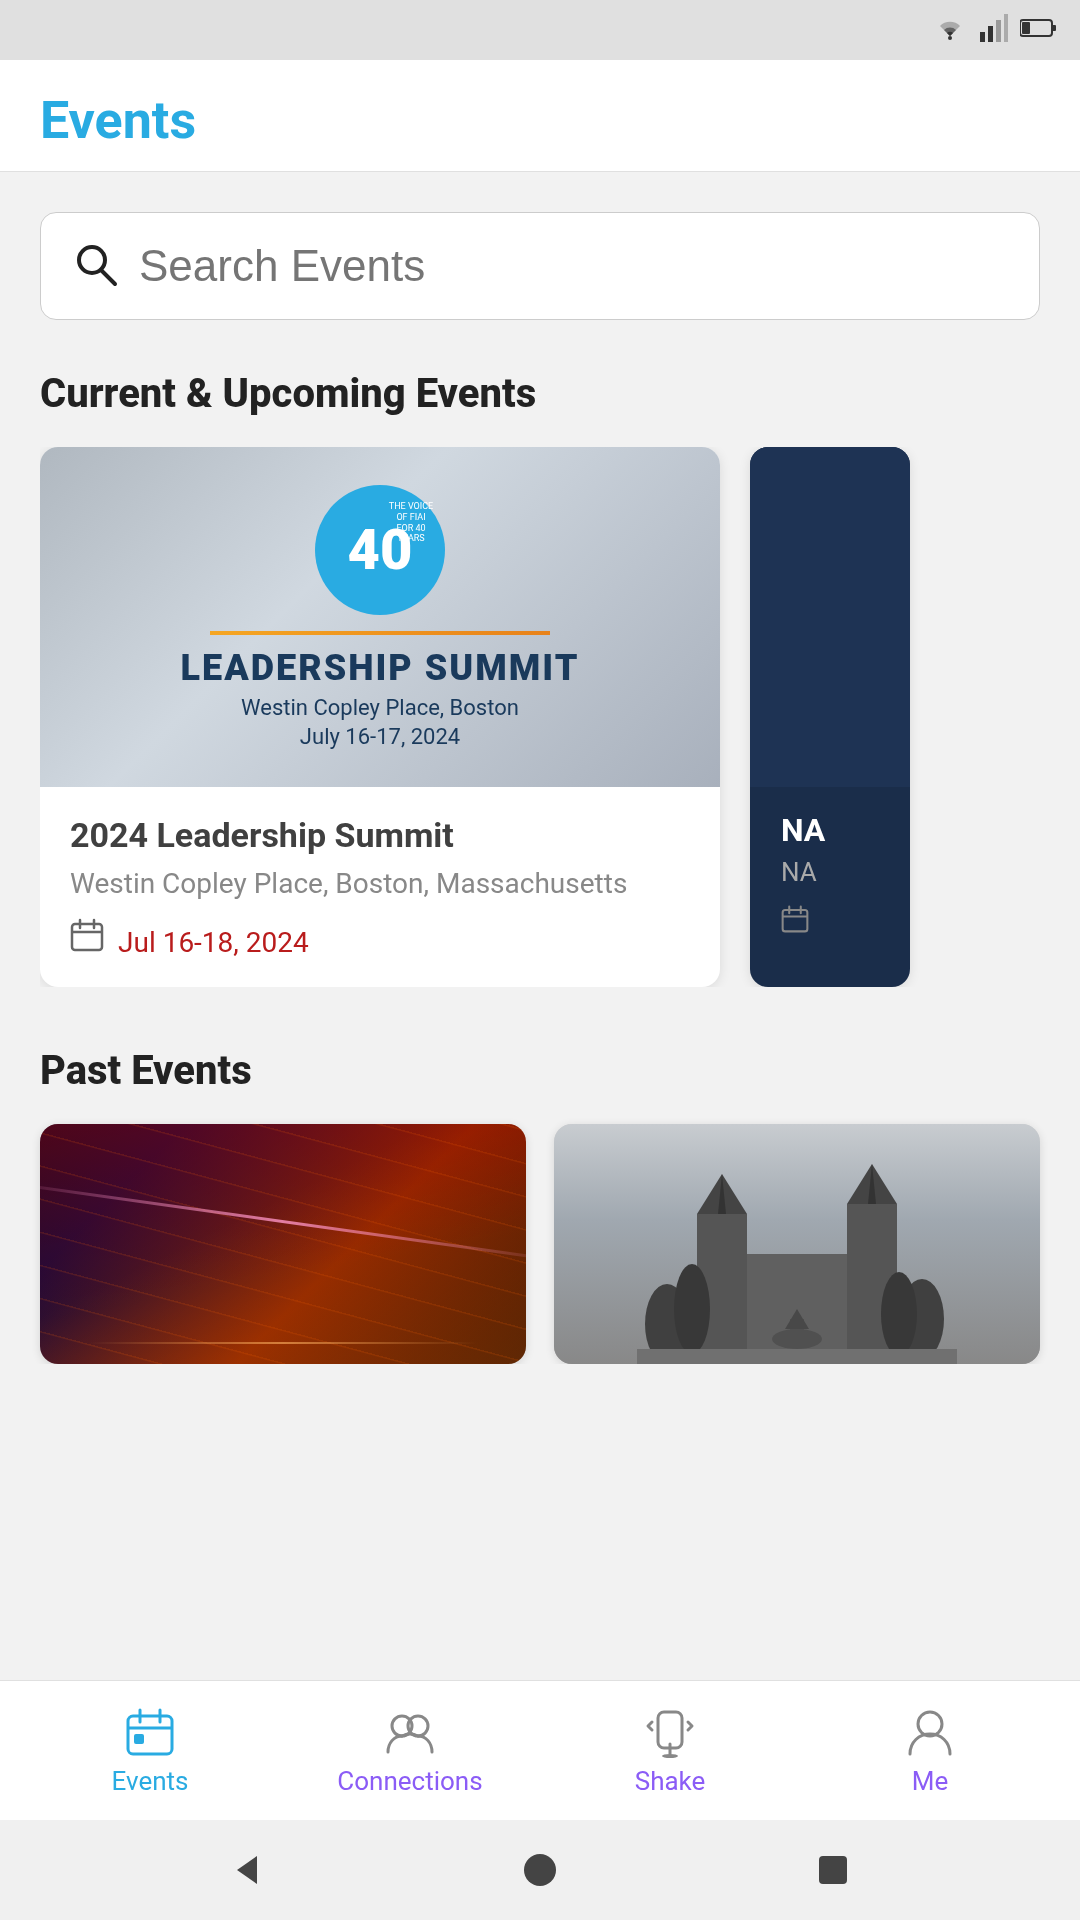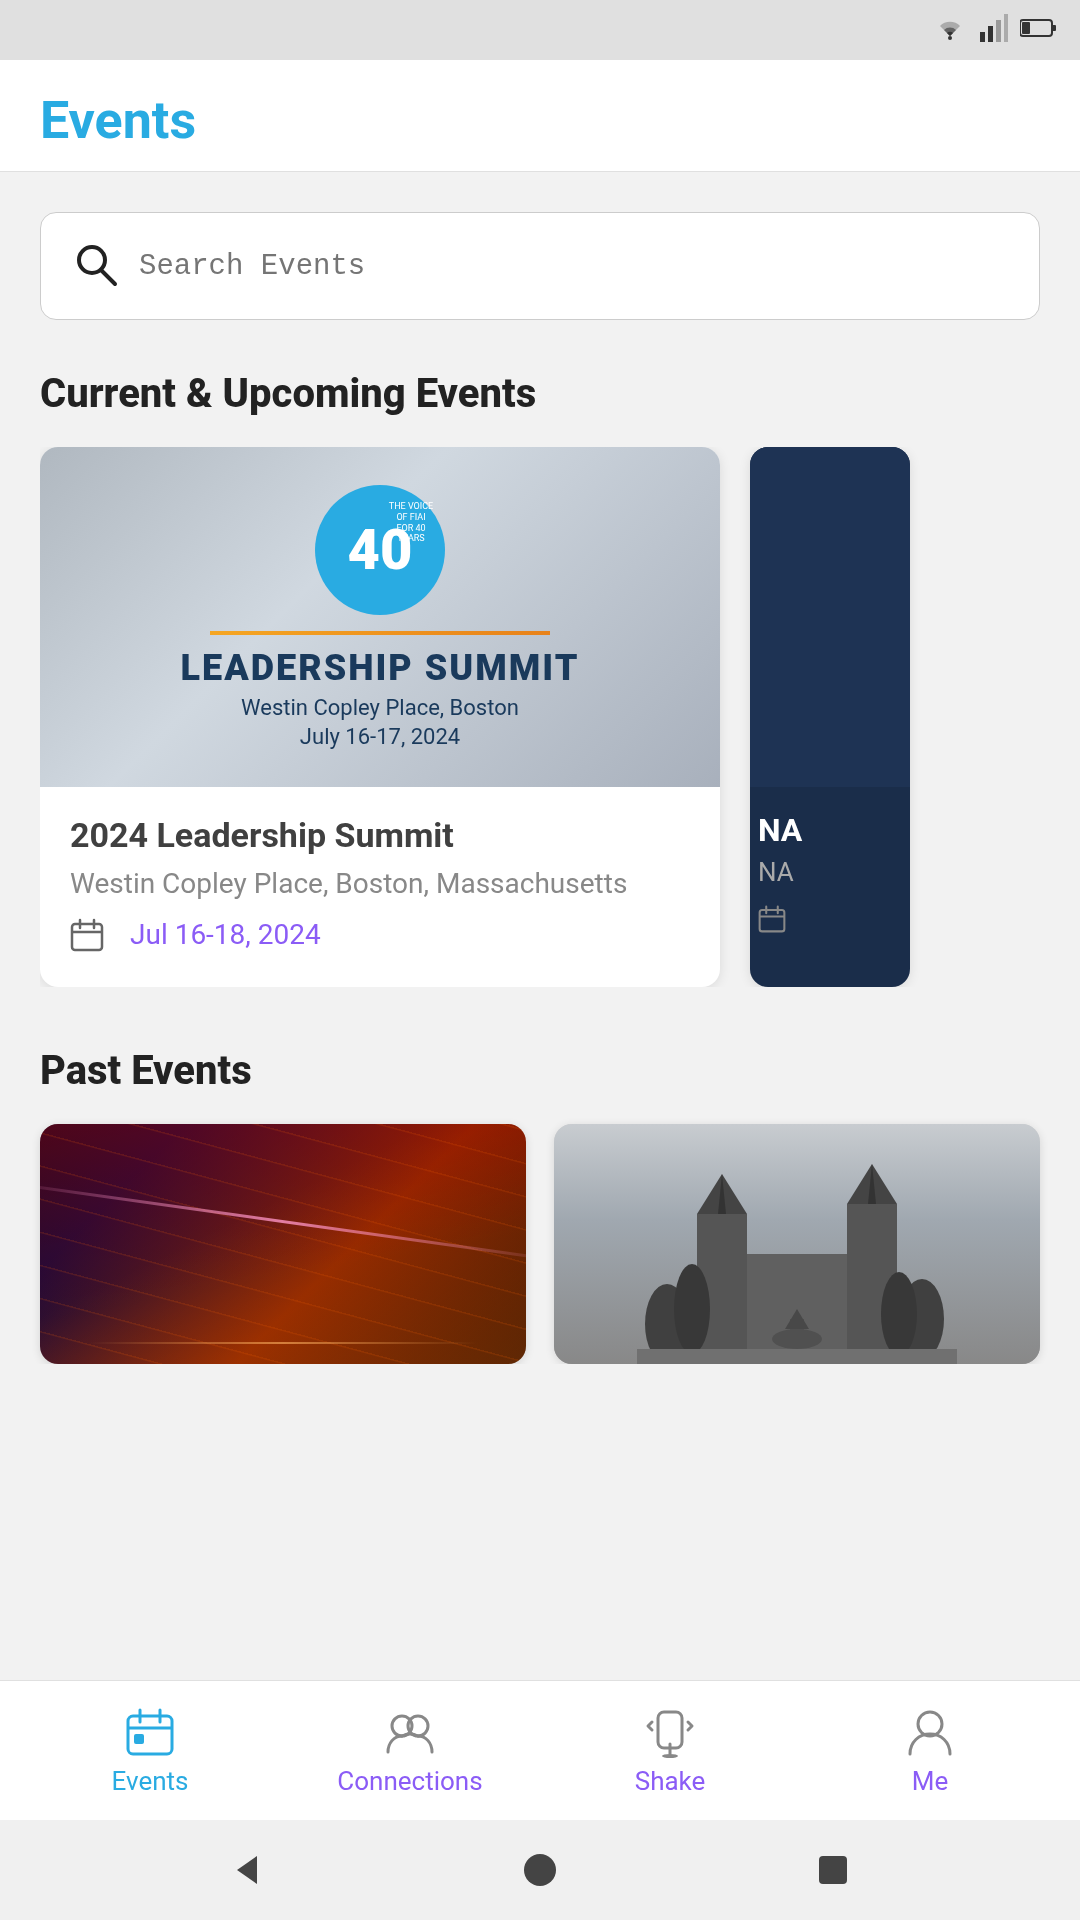--- a/index.html
+++ b/index.html
@@ -53,25 +53,24 @@
       padding: 28px 32px;
       margin-bottom: 50px;
     }
     .search-icon {
       margin-right: 20px;
       flex-shrink: 0;
     }
     .search-input {
       border: none;
       outline: none;
-      font-size: 29px;
+      font-size: 44px;
       color: #999;
       background: transparent;
       width: 100%;
-      font-family: Liberation Mono, monospace;
     }
 
     
     .section-title {
       font-size: 40px;
       font-weight: 800;
       color: #222;
       margin-bottom: 30px;
       margin-top: 36px;
     }
@@ -173,21 +172,21 @@
       box-shadow: 0 2px 12px rgba(0,0,0,0.1);
       overflow: hidden;
       min-width: 160px;
       flex-shrink: 0;
     }
     .event-card-peek-top {
       height: 340px;
       background: #1e3354;
     }
     .event-card-peek-body {
-      padding: 24px 8px;
+      padding: 24px 31px;
     }
     .event-card-peek-title {
       font-size: 32px;
       font-weight: 700;
       color: #fff;
     }
 
     .event-card-body {
       padding: 28px 30px;
     }
@@ -200,24 +199,24 @@
     }
 
     .event-location {
       font-size: 28px;
       color: #888;
       margin-bottom: 18px;
     }
 
     .event-date {
       display: flex;
-      align-items: flex-start;
-      gap: 26px;
+      align-items: flex-end;
+      gap: 14px;
       font-size: 28px;
-      color: #8b5cf6;
+      color: #b91c1c;
     }
 
     
     .past-events-grid {
       display: grid;
       grid-template-columns: 1fr 1fr;
       gap: 28px;
     }
 
     .past-event-card {

